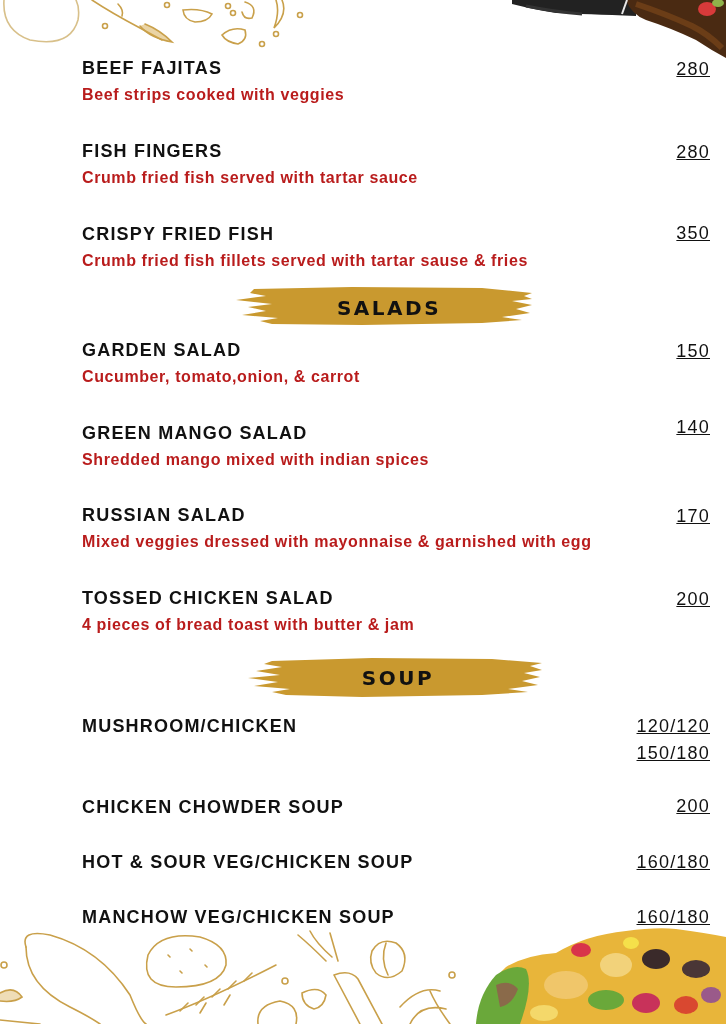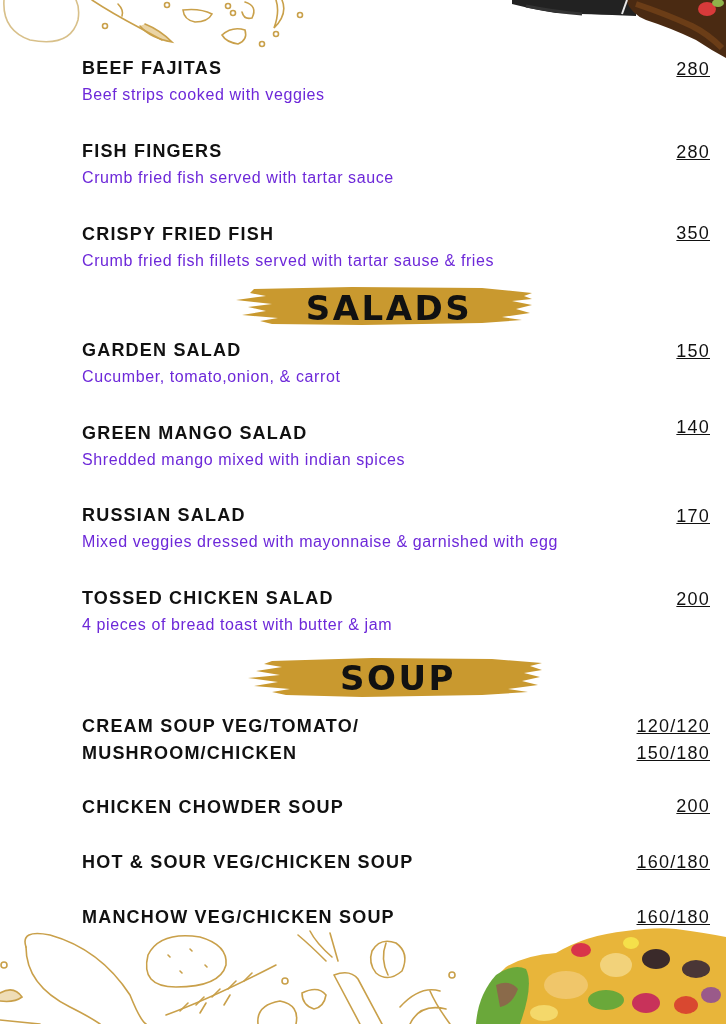--- a/index.html
+++ b/index.html
@@ -16,38 +16,38 @@
 
     
     .item { position: absolute; left: 82px; right: 16px; }
     .item-name {
       position: absolute; left: 0; top: 0;
       font-weight: bold; font-size: 18px; letter-spacing: 1.2px;
       color: #111; white-space: nowrap;
     }
     .item-desc {
       position: absolute; left: 0; top: 28px;
-      font-size: 16px; letter-spacing: 0.6px; color: #6d28d9; white-space: nowrap;
+      font-size: 16px; letter-spacing: 0.6px; color: #b91c1c; white-space: nowrap; font-weight: bold;
     }
     .item-price {
       position: absolute; right: 0; top: -2px;
       font-size: 18px; letter-spacing: 1.2px; color: #111; text-align: right;
       line-height: 27px;
       text-decoration: underline;
     }
     .item-name.two-line { line-height: 27px; top: -2px; }
 
     
     .section-heading { position: absolute; height: 50px; }
     .section-heading svg { position: absolute; left: 0; top: 0; }
     .section-label {
       position: absolute; left: 0; right: 0; top: 0; height: 100%;
       display: flex; align-items: center; justify-content: center;
       font-family: "DejaVu Sans", sans-serif; font-weight: bold;
-      font-size: 34px; letter-spacing: 2.5px; color: #111;
+      font-size: 20px; letter-spacing: 2.5px; color: #111;
     }
   </style>
 </head>
 <body>
 
 <div class="page">
 
   <svg class="deco-top-left" viewBox="0 0 320 50">
     <g fill="none" stroke="#C9A04A" stroke-width="1.6" stroke-linecap="round">
       <path d="M4 0 Q2 30 30 40 Q70 48 78 20 Q80 8 76 0" stroke="#d8c08a"></path>
@@ -129,21 +129,20 @@
 
   <div class="section-heading" style="left:242px; top:653px; width:304px;">
     <svg width="304" height="50" viewBox="0 0 304 50">
       <path d="M30 8 L130 5 L250 6 L300 10 L288 13 L300 17 L282 20 L298 24 L280 28 L296 32 L266 36 L286 39 L240 42 L120 44 L44 42 L30 39 L48 36 L12 33 L36 29 L6 25 L38 22 L14 18 L40 14 L22 11 Z" fill="#C9992F"></path>
     </svg>
     <div class="section-label" style="padding-left:8px;">SOUP</div>
   </div>
 
   <div class="item" style="top:715px;">
     <div class="item-name two-line">
-      <div>CREAM SOUP VEG/TOMATO/</div>
       <div>MUSHROOM/CHICKEN</div>
     </div>
     <div class="item-price">
       <div>120/120</div>
       <div>150/180</div>
     </div>
   </div>
 
   <div class="item" style="top:797px;">
     <div class="item-name">CHICKEN CHOWDER SOUP</div>

